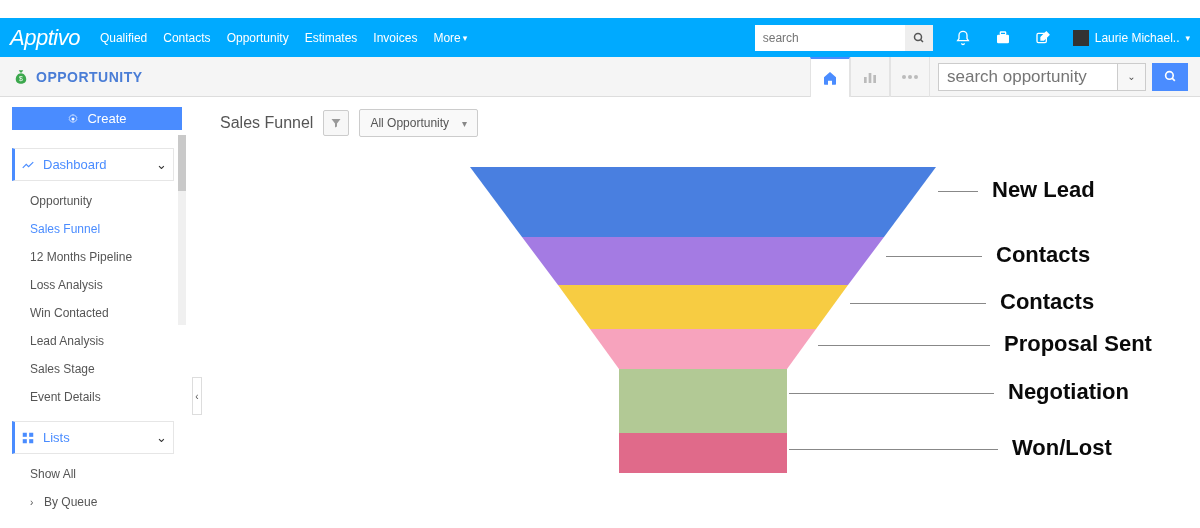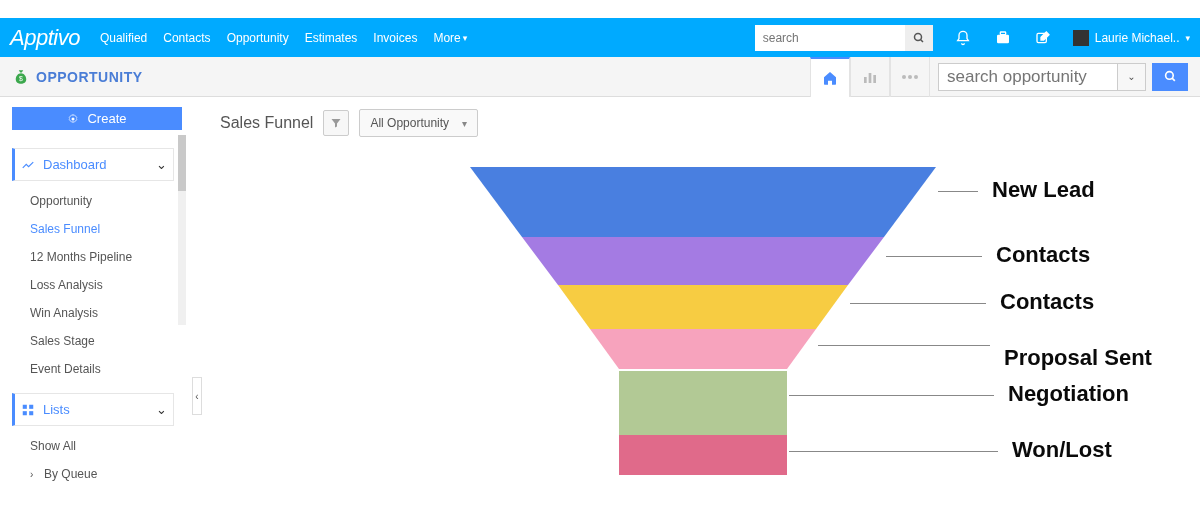--- a/index.html
+++ b/index.html
@@ -174,21 +174,22 @@
             <polyline points="3,17 9,11 13,15 21,7"></polyline>
           </svg>
         <span>Dashboard</span>
         <span class="chev">⌄</span>
       </div>
       <ul class="side-list">
         <li>Opportunity</li>
         <li class="active">Sales Funnel</li>
         <li>12 Months Pipeline</li>
         <li>Loss Analysis</li>
-        <li>Win Analysis</li>
+        <li>Win Contacted</li>
+        <li>Lead Analysis</li>
         <li>Sales Stage</li>
         <li>Event Details</li>
       </ul>
     </div>
 
     <div class="side-group" style="margin-top:10px;">
       <div class="side-header">
         <svg width="14" height="14" viewBox="0 0 24 24" fill="#4a8cff">
             <rect x="3" y="3" width="7" height="7"></rect>
             <rect x="14" y="3" width="7" height="7"></rect>
@@ -243,21 +244,21 @@
             <div style="width: 290px; height: 44px; background: rgb(247, 204, 66); clip-path: polygon(0px 0px, 100% 0px, 258px 100%, 32px 100%);"></div>
           </div>
           <div class="stage-line" style="width: 136px; margin-left: 0px; position: relative; left: -86px; margin-top: 17.6px;"></div>
           <div class="stage-label" style="margin-top: 3.6px; margin-left: -86px;">Contacts</div>
         </div>
         <div class="funnel-stage" style="align-items: flex-start;">
           <div style="width: 466px; display: flex; justify-content: center;">
             <div style="width: 226px; height: 40px; background: rgb(247, 163, 189); clip-path: polygon(0px 0px, 100% 0px, 197px 100%, 29px 100%);"></div>
           </div>
           <div class="stage-line" style="width: 172px; margin-left: 0px; position: relative; left: -118px; margin-top: 16px;"></div>
-          <div class="stage-label" style="margin-top: 16px; margin-left: -118px;">Proposal Sent</div>
+          <div class="stage-label" style="margin-top: 2px; margin-left: -118px;">Proposal Sent</div>
         </div>
         <div class="funnel-stage" style="align-items: flex-start;">
           <div style="width: 466px; display: flex; justify-content: center;">
             <div style="width: 168px; height: 64px; background: rgb(178, 201, 149); clip-path: polygon(0px 0px, 100% 0px, 168px 100%, 0px 100%);"></div>
           </div>
           <div class="stage-line" style="width: 205px; margin-left: 0px; position: relative; left: -147px; margin-top: 24px;"></div>
           <div class="stage-label" style="margin-top: 10px; margin-left: -147px;">Negotiation</div>
         </div>
         <div class="funnel-stage" style="align-items: flex-start;">
           <div style="width: 466px; display: flex; justify-content: center;">

